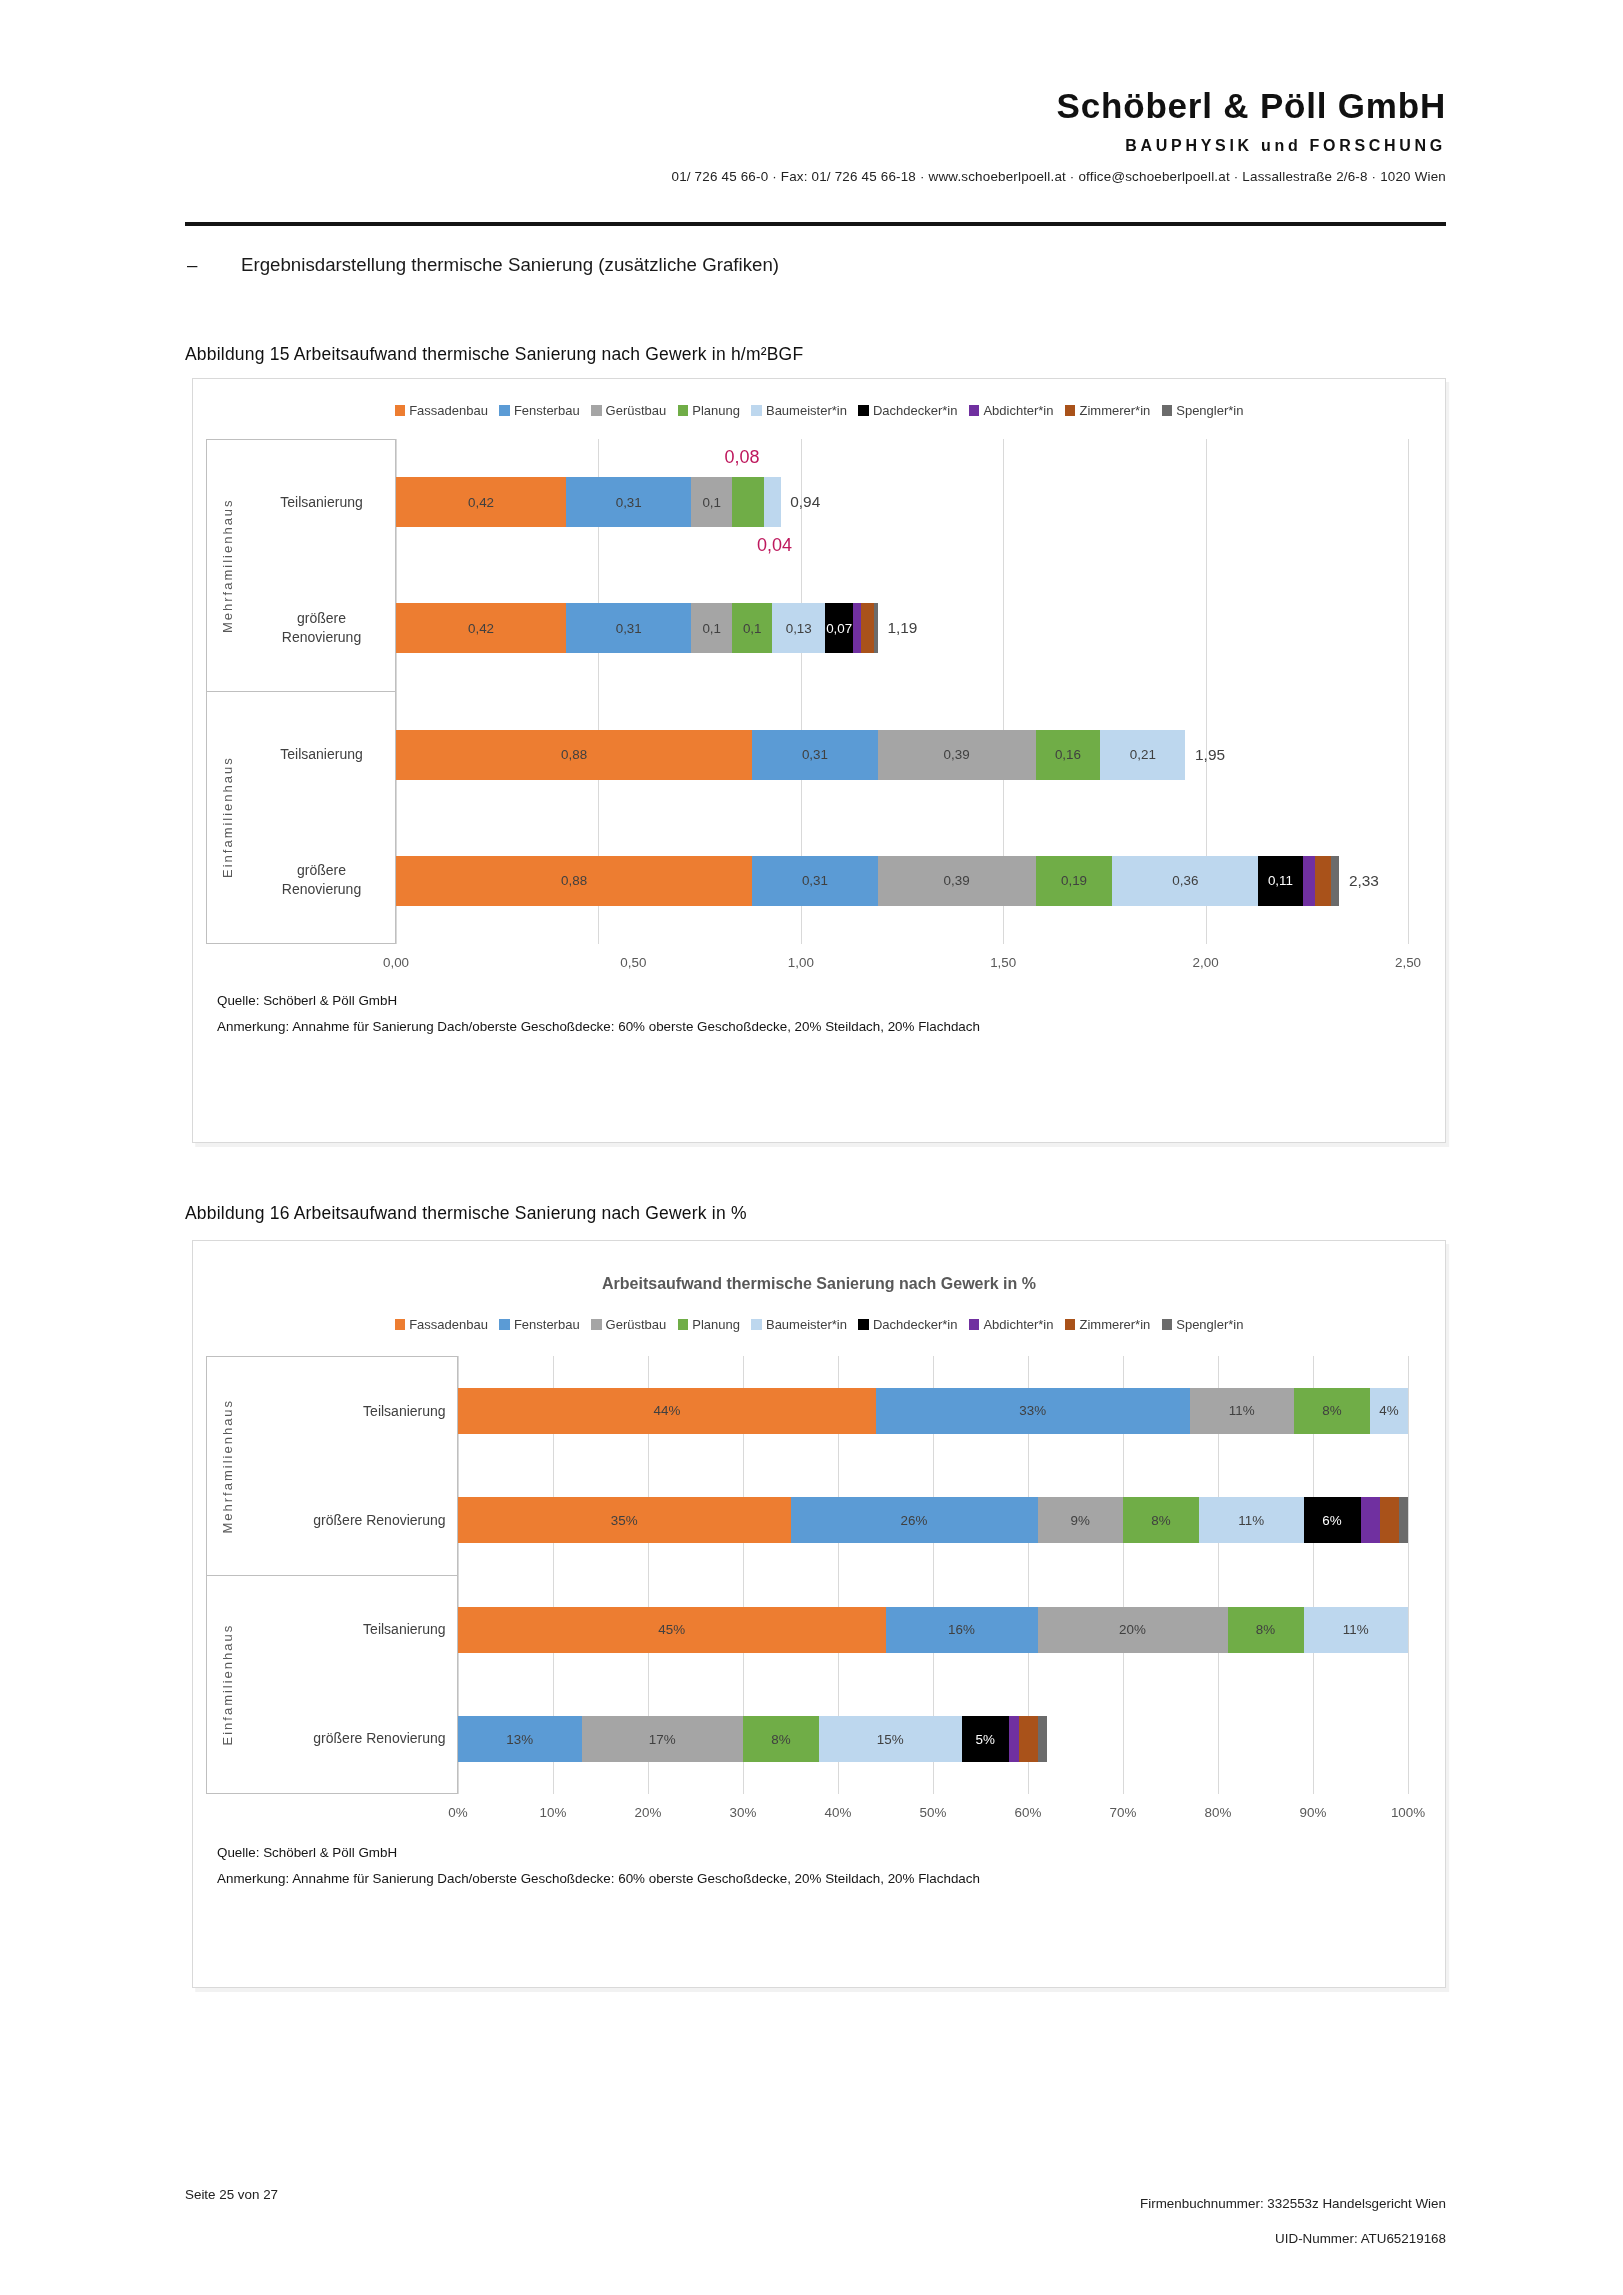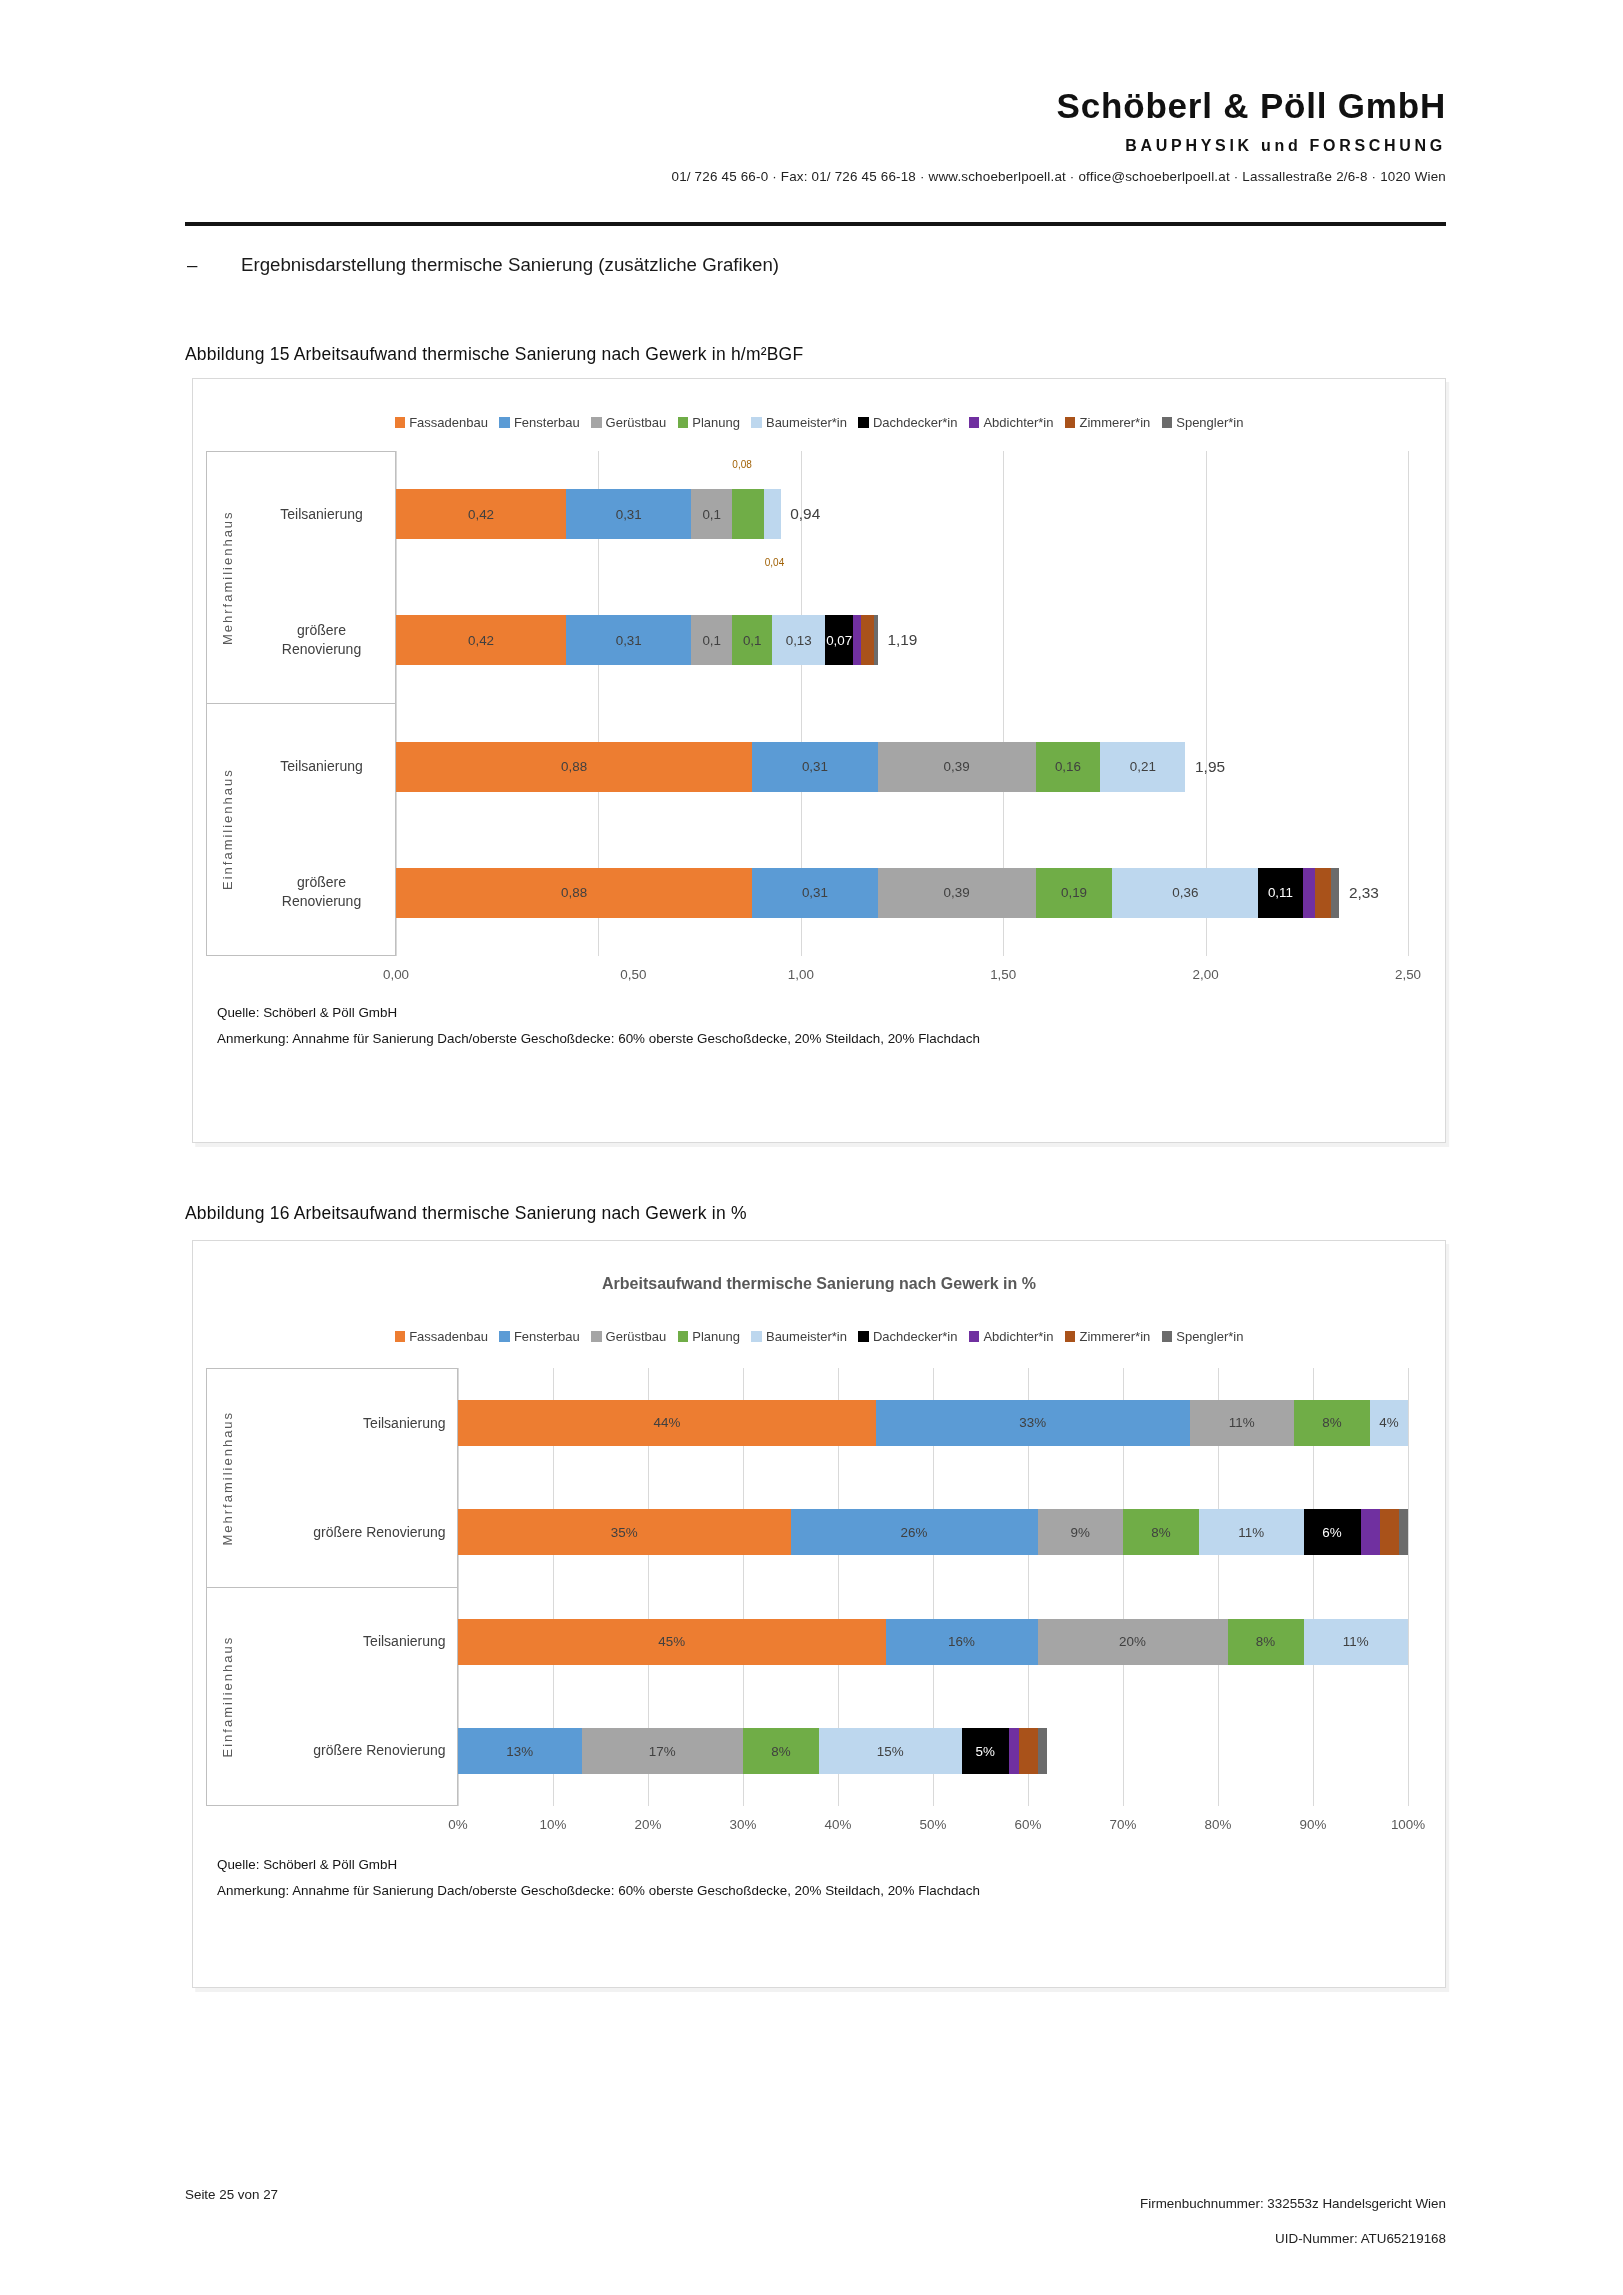--- a/index.html
+++ b/index.html
@@ -18,21 +18,21 @@
   .fig-heading{position:absolute;left:185px;font-size:17.5px;color:#101010;letter-spacing:0.2px;}
   #h15{top:344px;} #h16{top:1203px;}
 
   
   .figure{position:absolute;left:192px;width:1254px;background:#fff;
           border:1.6px solid #d9d9d9;box-shadow:3.2px 4px 0 rgba(0,0,0,.05);box-sizing:border-box;}
   #fig15{top:378px;height:765px;}
   #fig16{top:1240px;height:748px;}
   .fig-title{text-align:center;font-size:16px;font-weight:700;color:#595959;}
   #fig15 .fig-title{margin-top:32px;} #fig16 .fig-title{margin-top:34px;}
-  .legend{display:flex;justify-content:center;align-items:center;flex-wrap:nowrap;margin-top:36px;}
+  .legend{display:flex;justify-content:center;align-items:center;flex-wrap:nowrap;margin-top:24px;}
   .legend-item{display:flex;align-items:center;margin:0 5.7px;font-size:13px;color:#404040;white-space:nowrap;}
   .swatch{width:10.6px;height:10.6px;margin-right:4px;flex:0 0 auto;}
 
   .chart-wrap{display:flex;margin-left:13px;margin-right:37px;}
   #fig15 .chart-wrap{margin-top:21px;height:505px;}
   #fig16 .chart-wrap{margin-top:24px;height:438px;}
 
   .axis-box{border:0.8px solid #bfbfbf;display:flex;flex-direction:column;box-sizing:border-box;background:#fff;z-index:2;}
   #fig15 .axis-box{width:190px;} #fig16 .axis-box{width:252px;}
   .axis-group{flex:1;display:flex;}
@@ -47,21 +47,21 @@
 
   .plot{flex:1;position:relative;}
   .gridline{position:absolute;top:0;bottom:0;width:0.8px;background:#d9d9d9;}
   .plot-row{position:relative;height:25%;display:flex;align-items:center;z-index:1;}
   .bar{display:flex;height:50px;}
   #fig16 .bar{height:46px;}
   .seg{height:100%;display:flex;align-items:center;justify-content:center;}
   .seg span{font-size:13.4px;color:#404040;white-space:nowrap;}
   .seg.wlab span{color:#ffffff;}
   .total{position:absolute;top:50%;transform:translateY(-50%);font-size:15.4px;color:#404040;white-space:nowrap;}
-  .callout{position:absolute;font-size:10px;color:#a16207;transform:translateX(-50%);white-space:nowrap;}
+  .callout{position:absolute;font-size:18px;color:#be185d;transform:translateX(-50%);white-space:nowrap;}
   .callout.above{top:8px;} .callout.below{bottom:9.7px;}
 
   .x-axis{position:relative;height:31px;margin-right:37px;}
   #fig15 .x-axis{margin-left:203px;} #fig16 .x-axis{margin-left:265px;}
   .tick{position:absolute;top:11.4px;transform:translateX(-50%);font-size:13.4px;color:#595959;white-space:nowrap;}
 
   .notes{margin-left:24px;font-size:13.4px;color:#151515;line-height:1.95;}
   #fig15 .notes{margin-top:13px;} #fig16 .notes{margin-top:14.6px;}
 
   

